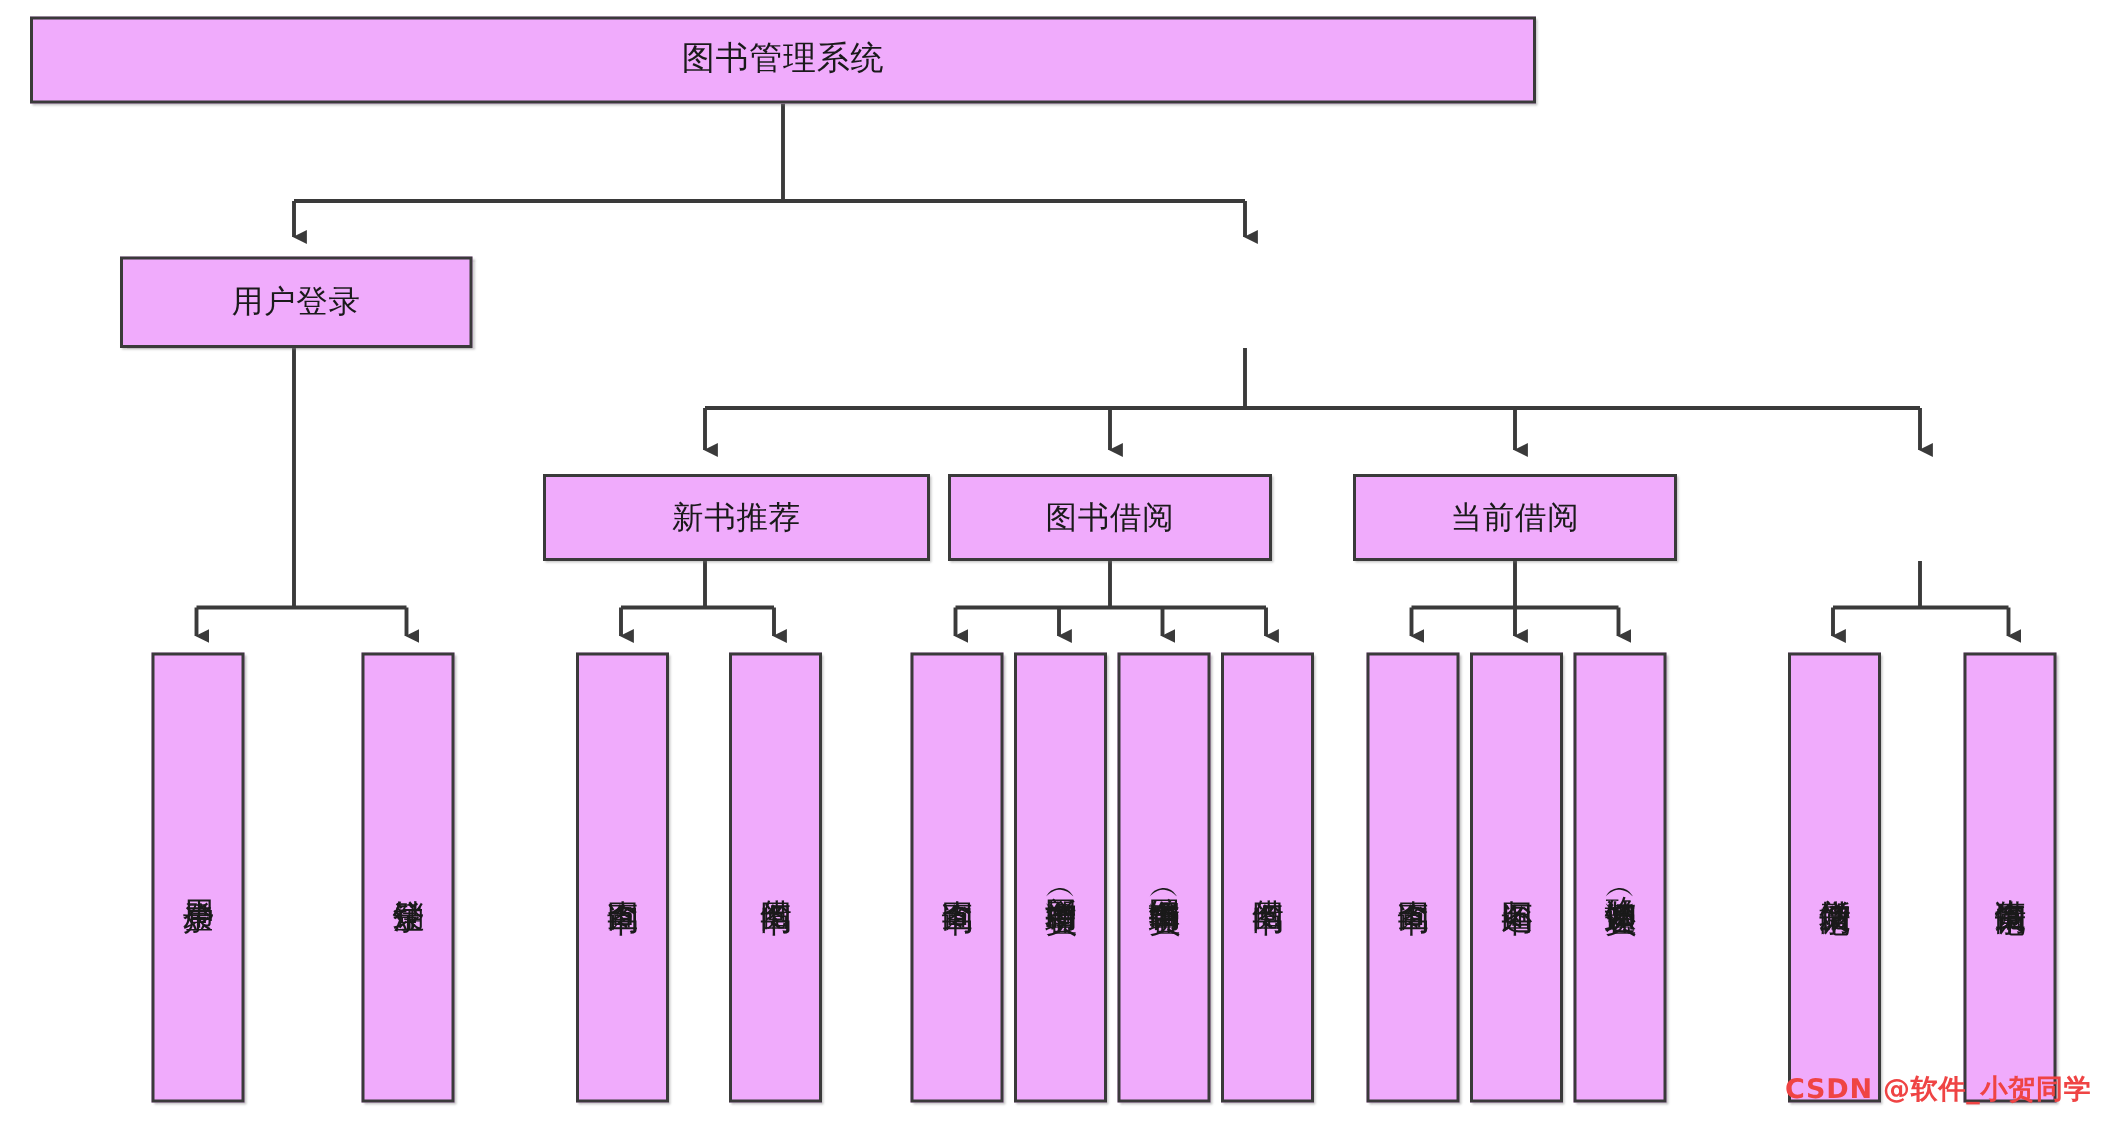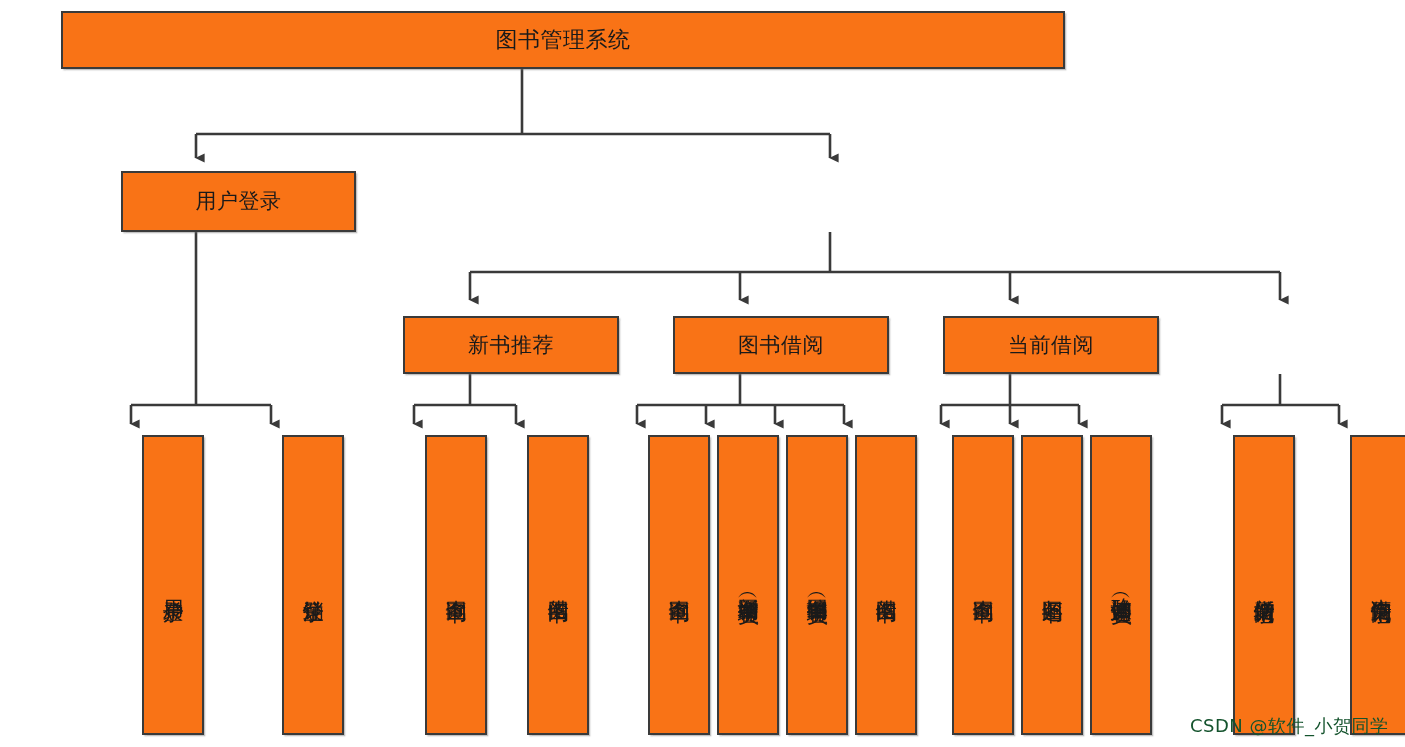--- a/index.html
+++ b/index.html
@@ -22,52 +22,52 @@
     position: absolute;
     left: 0;
     top: 0;
     width: 1405px;
     height: 747px;
     pointer-events: none;
   }
   .node {
     position: absolute;
     box-sizing: border-box;
-    background: #f97316;
+    background: #f0abfc;
     border: 2.5px solid #3a3a3a;
     display: flex;
     align-items: center;
     justify-content: center;
     box-shadow: 1.5px 1.5px 1.5px rgba(120,120,120,0.45);
-    margin-left: 41px;
   }
   .node .label {
     color: #1a1a1a;
     font-size: 21px;
     line-height: 1.18;
     letter-spacing: 0.5px;
     white-space: nowrap;
   }
   .node.vertical .label {
     writing-mode: vertical-rl;
     text-orientation: upright;
     font-size: 21px;
     line-height: 1.08;
     letter-spacing: 1px;
     white-space: normal;
     max-height: 100%;
   }
   .node.root .label { font-size: 22px; }
   .watermark {
     position: absolute;
-    color: #14532d;
+    color: #ef4444;
     font-size: 18px;
     letter-spacing: 0.5px;
     white-space: nowrap;
     user-select: none;
+    font-weight: bold;
   }
 </style>
 </head>
 <body>
 
 <div id="canvas">
 
   <svg class="wires" viewBox="0 0 1405 747" xmlns="http://www.w3.org/2000/svg">
     <defs>
       <marker id="arw" markerWidth="10" markerHeight="10" refX="4.6" refY="8.6" orient="auto" markerUnits="userSpaceOnUse">
@@ -120,21 +120,21 @@
   </svg>
 
   <div class="node root" style="left:20px; top:11px; width:1004px; height:58px;">
     <span class="label">图书管理系统</span>
   </div>
 
   <div class="node" style="left:80px; top:171px; width:235px; height:61px;">
     <span class="label">用户登录</span>
   </div>
 
-  <div class="node" style="left:362px; top:316px; width:216px; height:58px;">
+  <div class="node" style="left:362px; top:316px; width:258px; height:58px;">
     <span class="label">新书推荐</span>
   </div>
   <div class="node" style="left:632px; top:316px; width:216px; height:58px;">
     <span class="label">图书借阅</span>
   </div>
   <div class="node" style="left:902px; top:316px; width:216px; height:58px;">
     <span class="label">当前借阅</span>
   </div>
 
   <div class="node vertical" style="left:101px; top:435px; width:62px; height:300px;">

